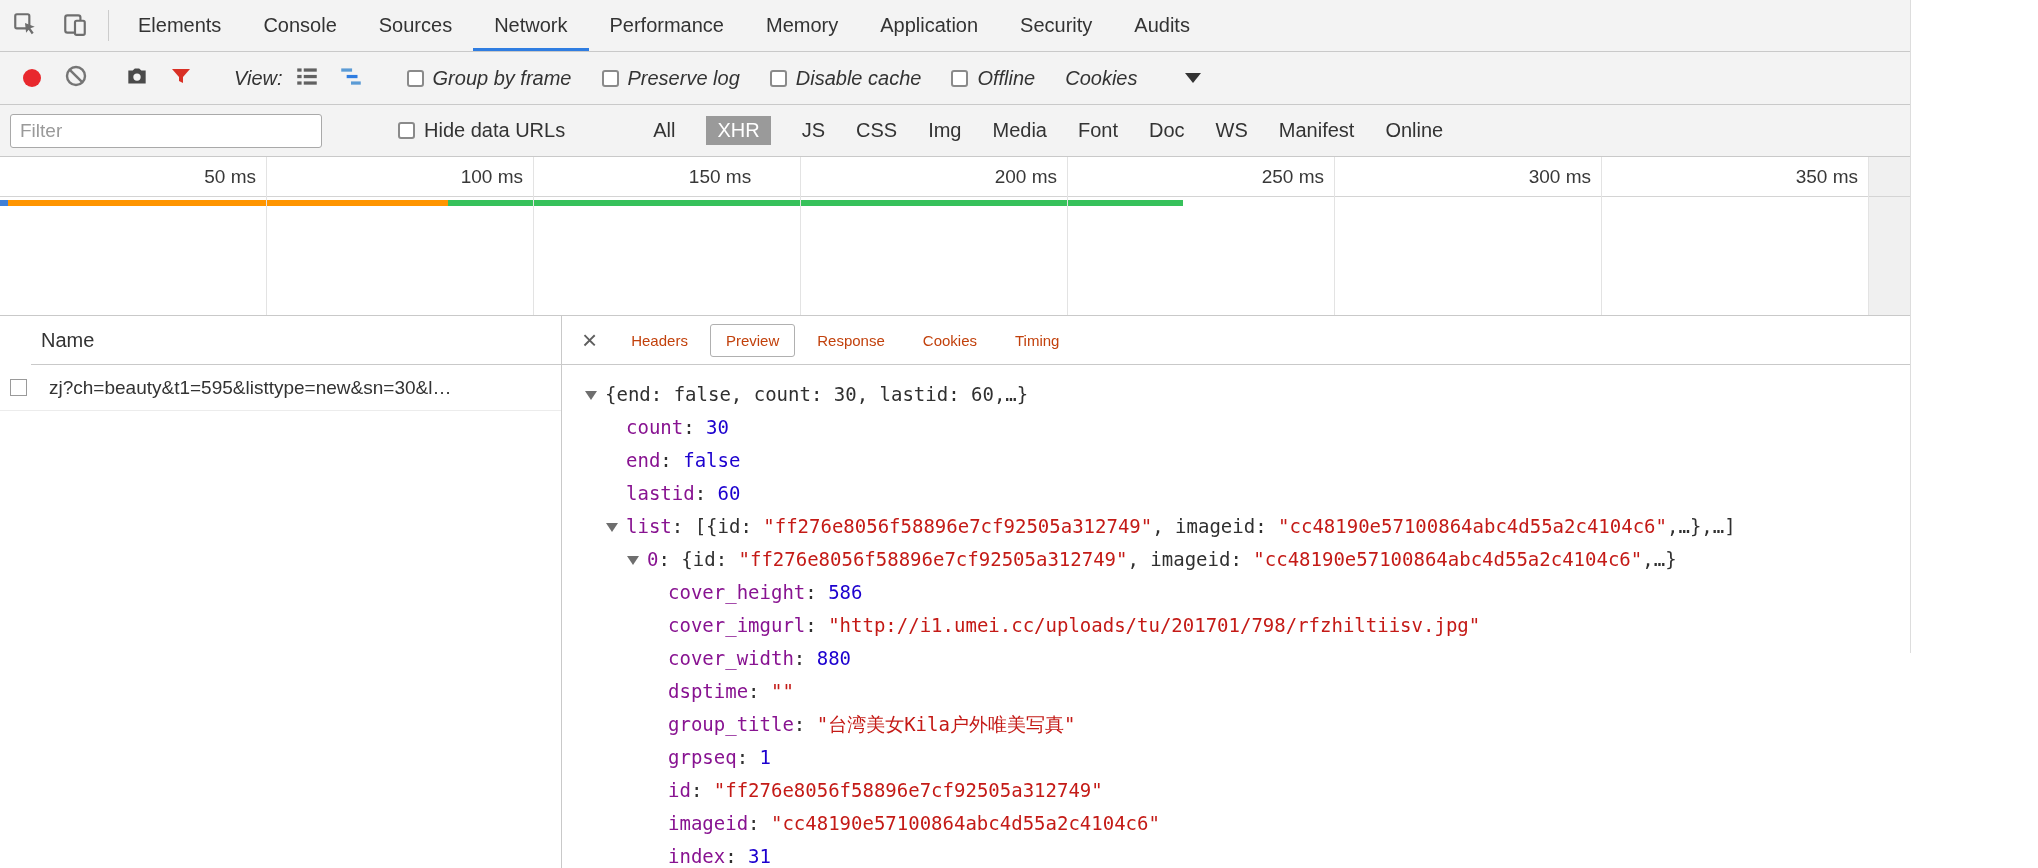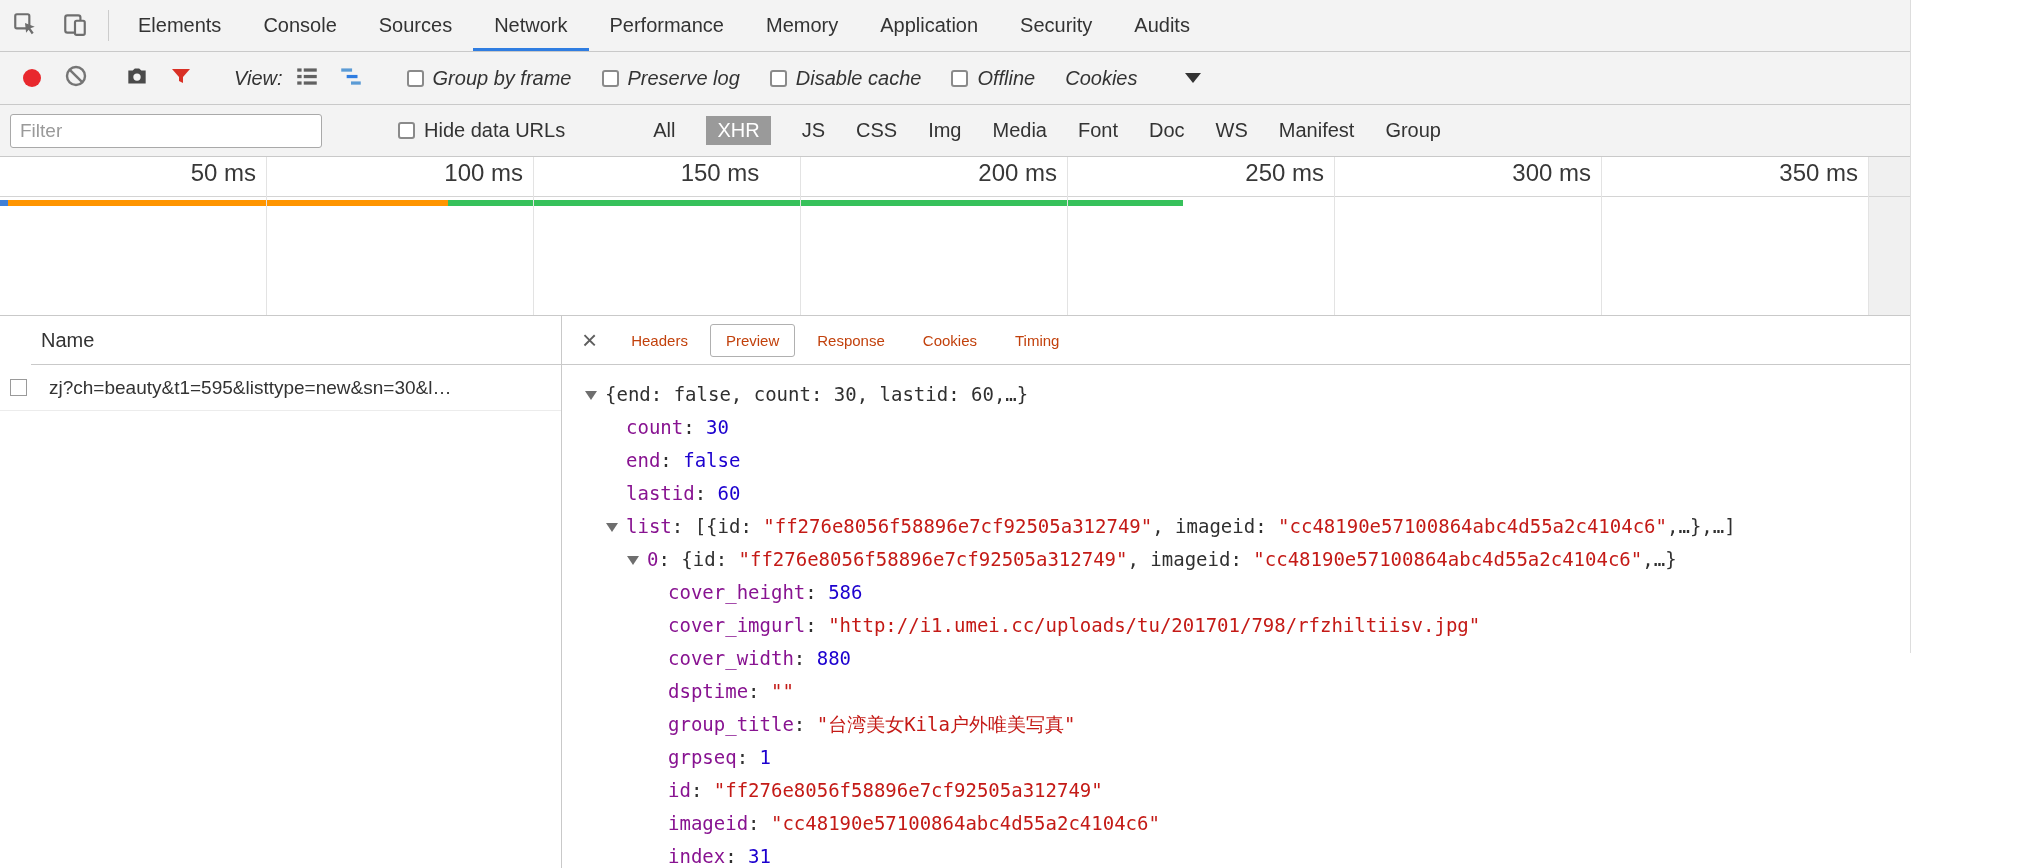--- a/index.html
+++ b/index.html
@@ -43,22 +43,22 @@
   .types { display:flex; align-items:center; gap:31px; margin-left:40px; }
   .type { cursor:pointer; white-space:nowrap; }
   .type.active { background:#9a9a9a; color:#fff; border-radius:0; padding:3px 11px; }
 
   
   .overview { position:relative; height:159px; border-bottom:1px solid #c9c9c9;
               background:#fff; overflow:hidden; }
   .ov-shade { position:absolute; left:1868px; right:0; top:0; bottom:0; background:#f0f0f0; }
   .ov-headline { position:absolute; left:0; right:0; top:39px; height:1px; background:#d4d4d4; }
   .gridline { position:absolute; top:0; bottom:0; width:1px; background:#e3e3e3; }
-  .tick-label { position:absolute; top:2px; width:140px; text-align:right;
-                font-size:24px; color:#383838; }
+  .tick-label { position:absolute; top:9px; width:140px; text-align:right;
+                font-size:19px; color:#383838; }
   .bars { position:absolute; top:43px; left:0; height:6px; display:flex; }
   .barseg { height:6px; }
 
   
   .split { display:flex; height:552px; }
   .left { width:562px; border-right:1px solid #c9c9c9; position:relative;
           display:flex; flex-direction:column; background:#fff; }
   .left-header { height:49px; border-bottom:1px solid #c9c9c9; display:flex;
                  align-items:center; padding-left:10px; font-size:20px; color:#333; flex:none;margin-left:31px; }
   .req-row { height:46px; border-bottom:1px solid #ececec; display:flex; align-items:center;
@@ -213,21 +213,21 @@
         <div class="type">All</div>
         <div class="type active">XHR</div>
         <div class="type">JS</div>
         <div class="type">CSS</div>
         <div class="type">Img</div>
         <div class="type">Media</div>
         <div class="type">Font</div>
         <div class="type">Doc</div>
         <div class="type">WS</div>
         <div class="type">Manifest</div>
-        <div class="type">Group</div>
+        <div class="type">Online</div>
       </div>
   </div>
 
   <div class="overview">
     <div class="ov-shade"></div>
     <div class="ov-headline"></div>
     <div class="bars">
         <div class="barseg" style="width: 8px; background: rgb(63, 127, 214);"></div>
         <div class="barseg" style="width: 440px; background: rgb(255, 149, 0);"></div>
         <div class="barseg" style="width: 735px; background: rgb(55, 193, 91);"></div>

